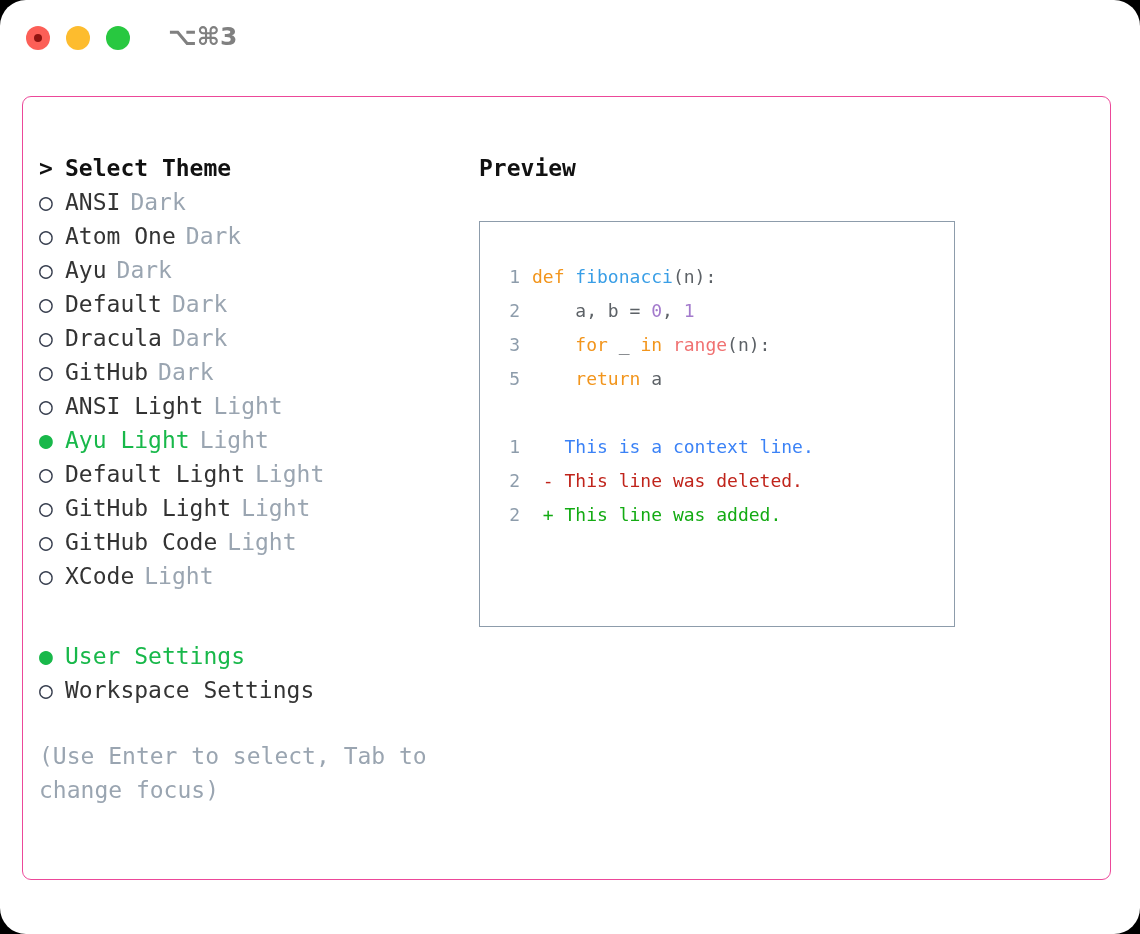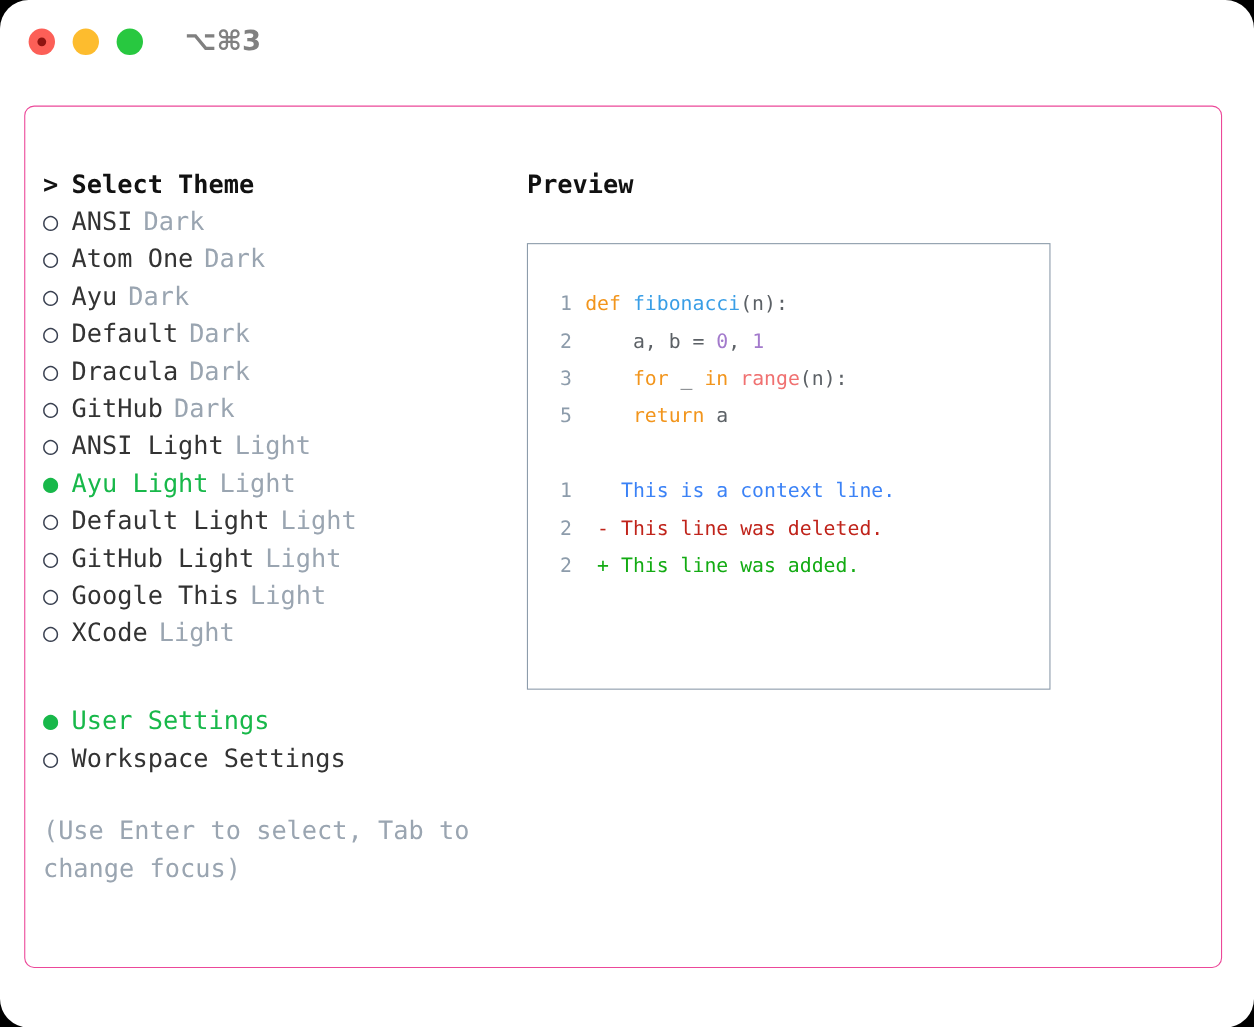--- a/index.html
+++ b/index.html
@@ -207,21 +207,21 @@
           <div class="row"><span class="marker">○</span><span class="name">ANSI</span><span class="tag">Dark</span></div>
           <div class="row"><span class="marker">○</span><span class="name">Atom One</span><span class="tag">Dark</span></div>
           <div class="row"><span class="marker">○</span><span class="name">Ayu</span><span class="tag">Dark</span></div>
           <div class="row"><span class="marker">○</span><span class="name">Default</span><span class="tag">Dark</span></div>
           <div class="row"><span class="marker">○</span><span class="name">Dracula</span><span class="tag">Dark</span></div>
           <div class="row"><span class="marker">○</span><span class="name">GitHub</span><span class="tag">Dark</span></div>
           <div class="row"><span class="marker">○</span><span class="name">ANSI Light</span><span class="tag">Light</span></div>
           <div class="row selected"><span class="marker sel">●</span><span class="name">Ayu Light</span><span class="tag">Light</span></div>
           <div class="row"><span class="marker">○</span><span class="name">Default Light</span><span class="tag">Light</span></div>
           <div class="row"><span class="marker">○</span><span class="name">GitHub Light</span><span class="tag">Light</span></div>
-          <div class="row"><span class="marker">○</span><span class="name">Google This</span><span class="tag">Light</span></div>
+          <div class="row"><span class="marker">○</span><span class="name">GitHub Code</span><span class="tag">Light</span></div>
           <div class="row"><span class="marker">○</span><span class="name">XCode</span><span class="tag">Light</span></div>
         </div>
 
       <div class="section-gap"></div>
 
 
       <div id="apply-list">
           <div class="row selected"><span class="marker sel">●</span><span class="name">User Settings</span></div>
           <div class="row"><span class="marker">○</span><span class="name">Workspace Settings</span></div>
         </div>

